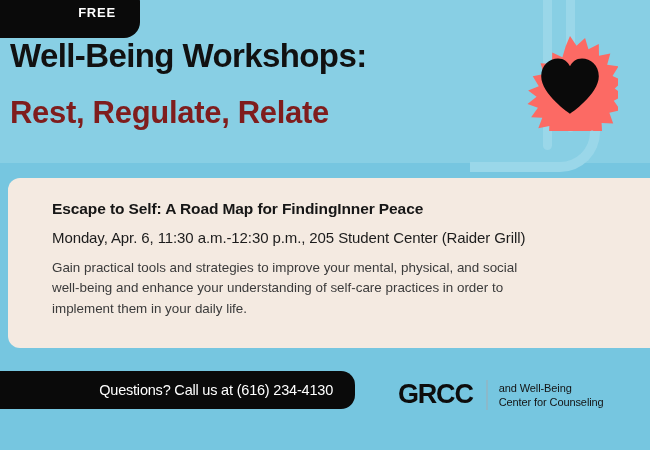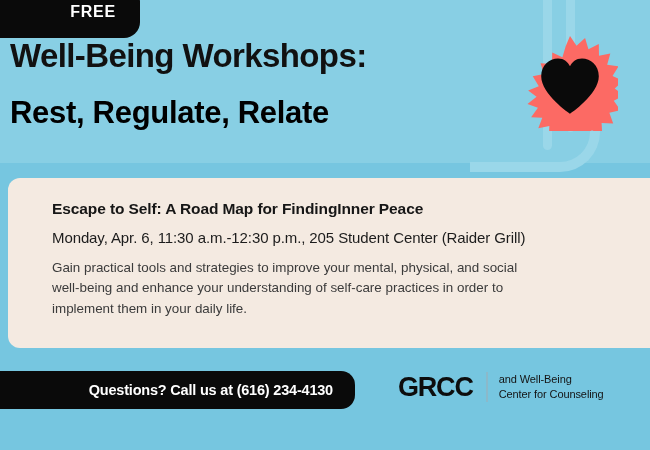--- a/index.html
+++ b/index.html
@@ -29,32 +29,32 @@
   }
 
   
   .free-badge{
     position:absolute;left:-60px;top:-14px;width:200px;height:52px;
     background:#0a0a0a;border-radius:16px;
     display:flex;align-items:center;justify-content:flex-end;
     padding-right:24px;box-sizing:border-box;
   }
   .free-badge span{
-    color:#ffffff;font-size:16px;font-weight:bold;letter-spacing:.8px;
+    color:#ffffff;font-size:13px;font-weight:bold;letter-spacing:.8px;
   }
 
   
   .headline{
     position:absolute;left:10px;top:39px;
     font-size:33px;font-weight:bold;color:#111111;
     letter-spacing:-0.6px;line-height:1.05;white-space:nowrap;
   }
   .subhead{
     position:absolute;left:10px;top:97px;
-    font-size:31px;font-weight:bold;color:#000000;
+    font-size:31px;font-weight:bold;color:#7f1d1d;
     letter-spacing:-0.3px;line-height:1.05;white-space:nowrap;
   }
 
   
   .burst-wrap{position:absolute;left:522px;top:35px;width:96px;height:96px;}
   .burst-wrap svg{display:block;width:96px;height:96px;}
 
   
   .card{
     position:absolute;left:8px;top:178px;width:660px;height:170px;
@@ -75,25 +75,25 @@
   }
   .card-desc div{white-space:nowrap;}
 
   
   .call-pill{
     position:absolute;left:-40px;top:371px;width:395px;height:38px;
     background:#0a0a0a;border-radius:14px;
     display:flex;align-items:center;justify-content:flex-end;
     padding-right:22px;box-sizing:border-box;
   }
-  .call-pill span{color:#ffffff;font-size:14.5px;font-weight:bold;letter-spacing:-0.2px;}
+  .call-pill span{color:#ffffff;font-size:14.5px;font-weight:normal;letter-spacing:-0.2px;}
 
   .logo{
     position:absolute;left:398px;top:372px;
-    display:flex;align-items:flex-start;height:38px;
+    display:flex;align-items:flex-end;height:38px;
   }
   .logo-mark{
     font-size:27px;font-weight:bold;color:#0d0d0d;letter-spacing:-1.2px;
   }
   .logo-rule{
     width:2px;height:30px;background:#8bb9ca;margin:0 11px 0 13px;
   }
   .logo-sub{
     font-size:11px;color:#141414;line-height:1.32;letter-spacing:-0.1px;
   }

